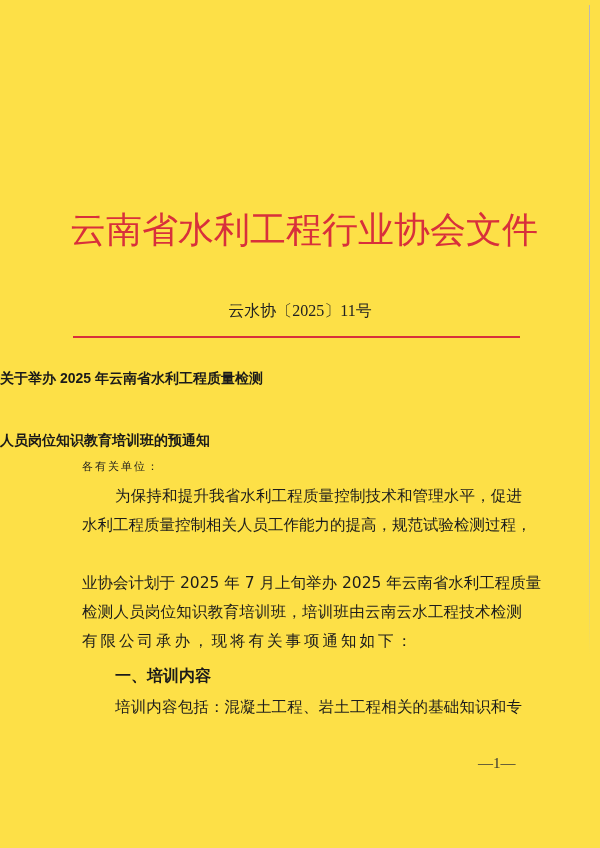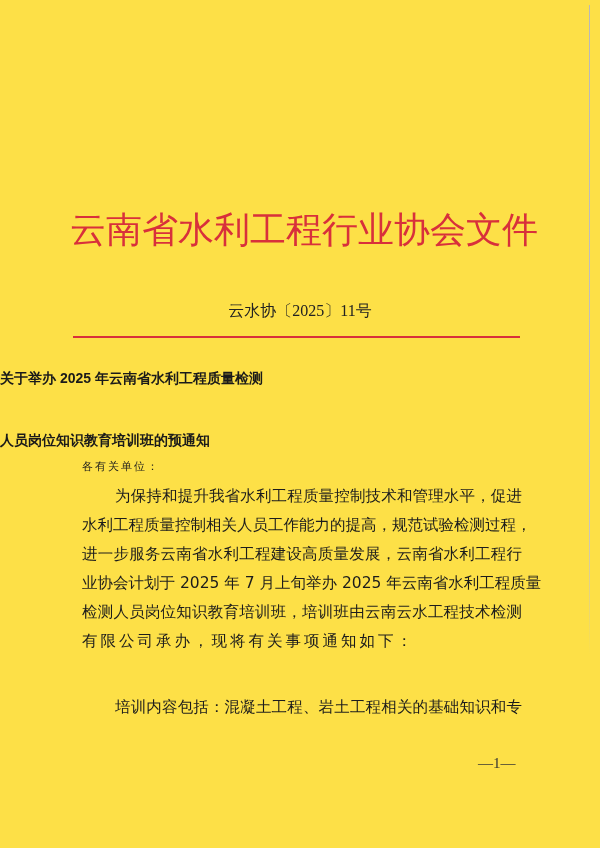--- a/index.html
+++ b/index.html
@@ -41,22 +41,22 @@
 
   <div class="red-rule"></div>
 
   <div class="title l1">关于举办 2025 年云南省水利工程质量检测</div>
   <div class="title l2">人员岗位知识教育培训班的预通知</div>
 
   <div class="salutation">各有关单位：</div>
 
   <div class="body-line" style="top:514px;">水利工程质量控制相关人员工作能力的提高，规范试验检测过程，</div>
   <div class="body-line indent" style="top:485px;">为保持和提升我省水利工程质量控制技术和管理水平，促进</div>
-  <div class="body-line" style="top:543px;">进一步服务云南省水利工程建设高质量发展，云南省水利工程行</div>
   <div class="body-line" style="top:572px;">业协会计划于 2025 年 7 月上旬举办 2025 年云南省水利工程质量</div>
   <div class="body-line last" style="top:630px; letter-spacing:3px;">有限公司承办，现将有关事项通知如下：</div>
   <div class="body-line" style="top:601px;">检测人员岗位知识教育培训班，培训班由云南云水工程技术检测</div>
 
+  <div class="section-heading">一、培训内容</div>
 
   <div class="body-line indent" style="top:696px;">培训内容包括：混凝土工程、岩土工程相关的基础知识和专</div>
 
   <div class="page-number">—1—</div>
 </div>
 
 </body></html>

